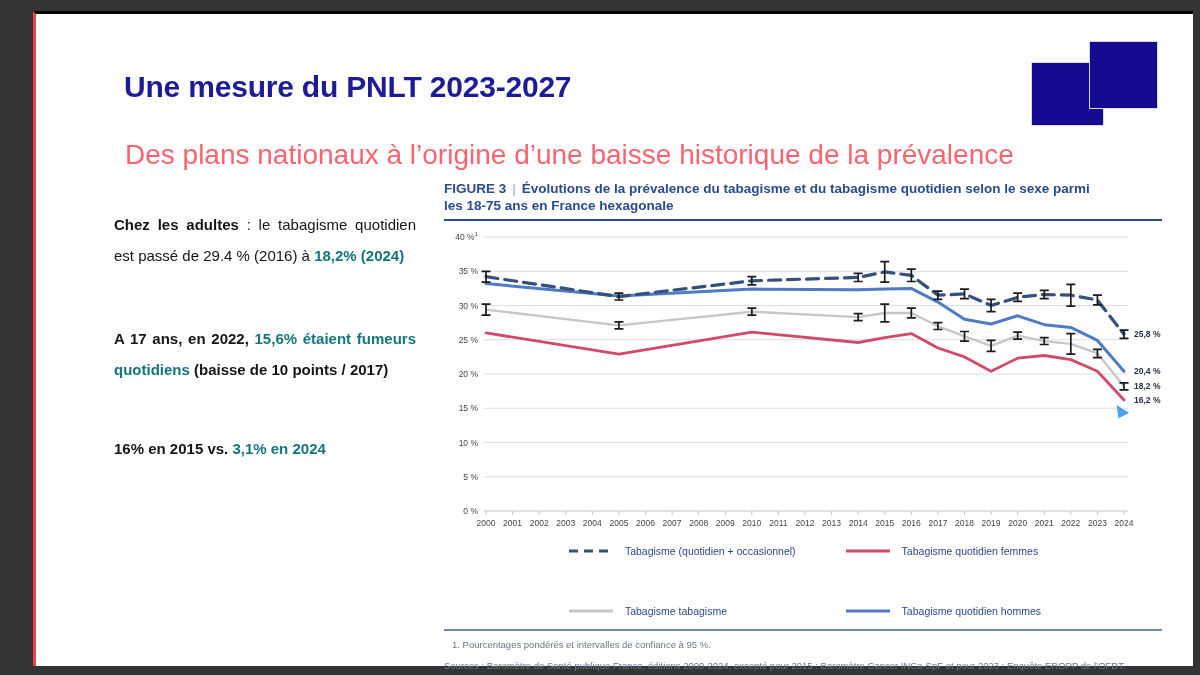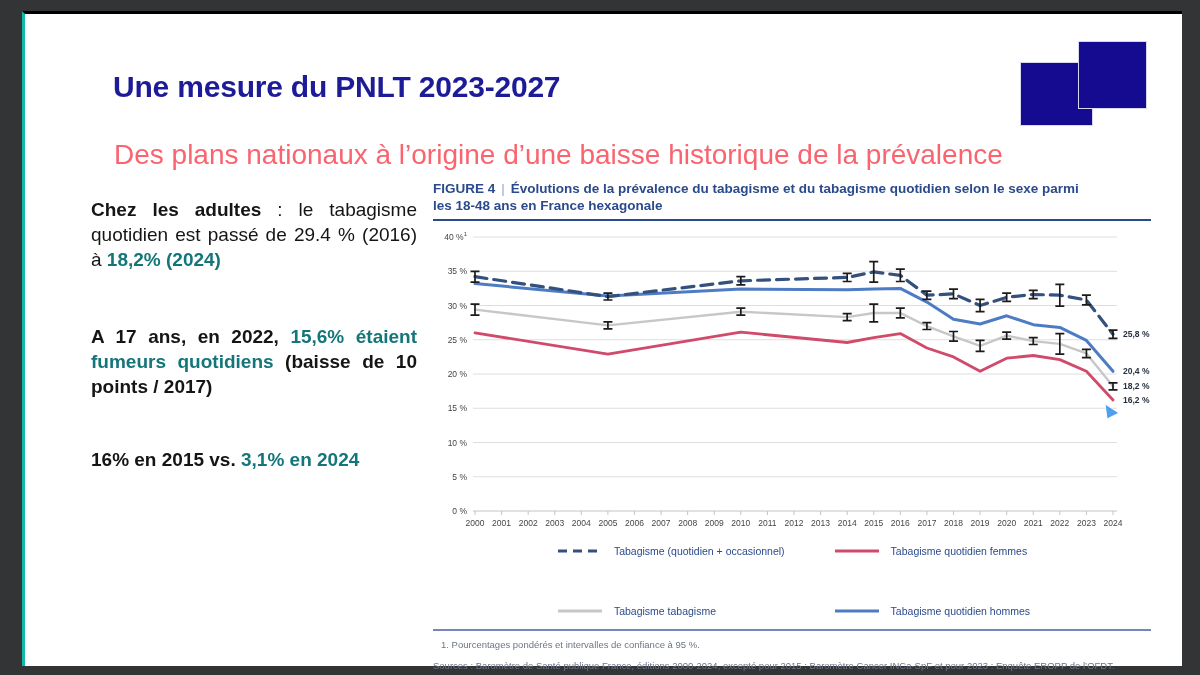--- a/index.html
+++ b/index.html
@@ -2,42 +2,42 @@
 <html><head>
 <meta charset="utf-8">
 <style>
   html,body{margin:0;padding:0;}
   body{
     width:1200px;height:675px;position:relative;overflow:hidden;
     background:#333436;
     font-family:"Liberation Sans", sans-serif;
   }
   .slide{
-    position:absolute;left:22px;top:11px;width:1157px;height:652px;
+    position:absolute;left:33px;top:11px;width:1157px;height:652px;
     background:#ffffff;
-    border-left:3px solid #14b8a6;border-top:3px solid #000;
+    border-left:3px solid #ef4444;border-top:3px solid #000;
     box-sizing:content-box;
   }
   
   .page-title{
     position:absolute;left:88px;top:56px;
     font-size:30px;font-weight:bold;color:#1d1b97;letter-spacing:-0.2px;
   }
   .subtitle{
     position:absolute;left:89px;top:125px;
     font-size:28px;color:#f9646f;
   }
   
   .logo{position:absolute;left:995px;top:27px;width:128px;height:84px;}
   .logo .rect-a{position:absolute;left:0;top:21px;width:71px;height:62px;background:#140b90;border:1px solid #d6d9ee;}
   .logo .rect-b{position:absolute;left:58px;top:0;width:67px;height:66px;background:#140b90;border:1px solid #d6d9ee;}
   
   .left-col{position:absolute;left:66px;top:183px;width:326px;}
   .para{
-    margin:0;font-size:19px;line-height:25px;color:#151515;
+    margin:12px;font-size:15px;line-height:31px;color:#151515;
     text-align:justify;
   }
   .para.p1{margin-bottom:52px;}
   .para.p2{margin-bottom:48px;}
   .para.p3{margin-bottom:26px;}
   .para span.n{font-weight:normal;}
   .para span.b{font-weight:bold;}
   .para span.t{font-weight:bold;color:#14767a;}
   
   .figure{position:absolute;left:408px;top:166px;width:720px;}
@@ -76,21 +76,21 @@
   </div>
 
   <div class="left-col">
     <p class="para p1"><span class="b">Chez les adultes</span><span class="n"> : le tabagisme quotidien est passé de 29.4 % (2016) à </span><span class="t">18,2% (2024)</span></p>
     <p class="para p2"><span class="b">A 17 ans, en 2022, </span><span class="t">15,6% étaient fumeurs quotidiens</span><span class="b"> (baisse de 10 points / 2017)</span></p>
     <p class="para p4"><span class="b">16% en 2015 vs. </span><span class="t">3,1% en 2024</span></p>
   </div>
 
   <div class="figure">
     <div class="fig-title">
-      <span>FIGURE 4</span><span class="sep">|</span><span>Évolutions de la prévalence du tabagisme et du tabagisme quotidien selon le sexe parmi les 18-48 ans en France hexagonale</span>
+      <span>FIGURE 3</span><span class="sep">|</span><span>Évolutions de la prévalence du tabagisme et du tabagisme quotidien selon le sexe parmi les 18-75 ans en France hexagonale</span>
     </div>
     <hr class="rule-top">
     <svg id="chart" width="724" height="318" viewBox="0 0 724 318" xmlns="http://www.w3.org/2000/svg">
         <text class="tick" x="34" y="289" text-anchor="end">0 %</text>
         <line x1="40" y1="251.75" x2="684" y2="251.75" stroke="#dedede" stroke-width="1"></line>
         <text class="tick" x="34" y="254.75" text-anchor="end">5 %</text>
         <line x1="40" y1="217.5" x2="684" y2="217.5" stroke="#dedede" stroke-width="1"></line>
         <text class="tick" x="34" y="220.5" text-anchor="end">10 %</text>
         <line x1="40" y1="183.25" x2="684" y2="183.25" stroke="#dedede" stroke-width="1"></line>
         <text class="tick" x="34" y="186.25" text-anchor="end">15 %</text>

